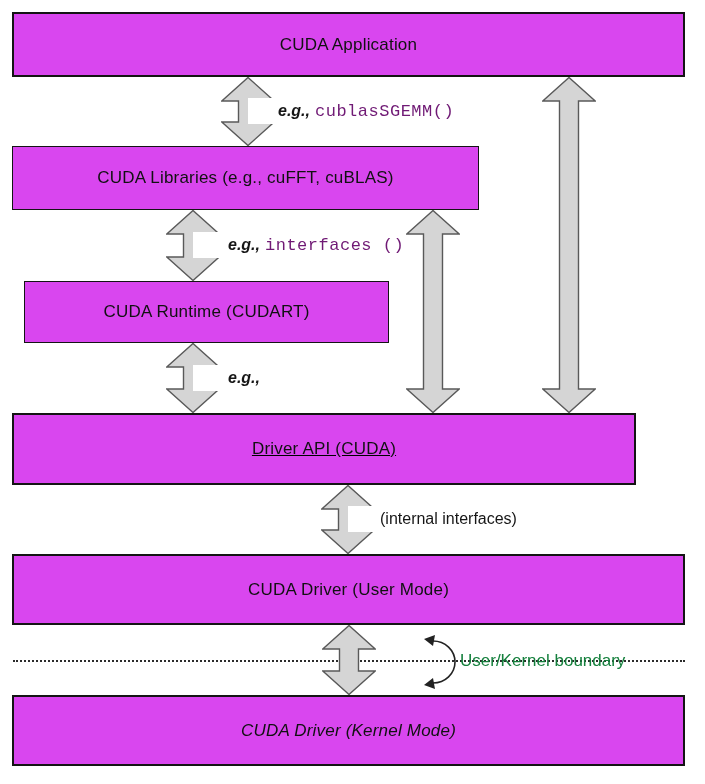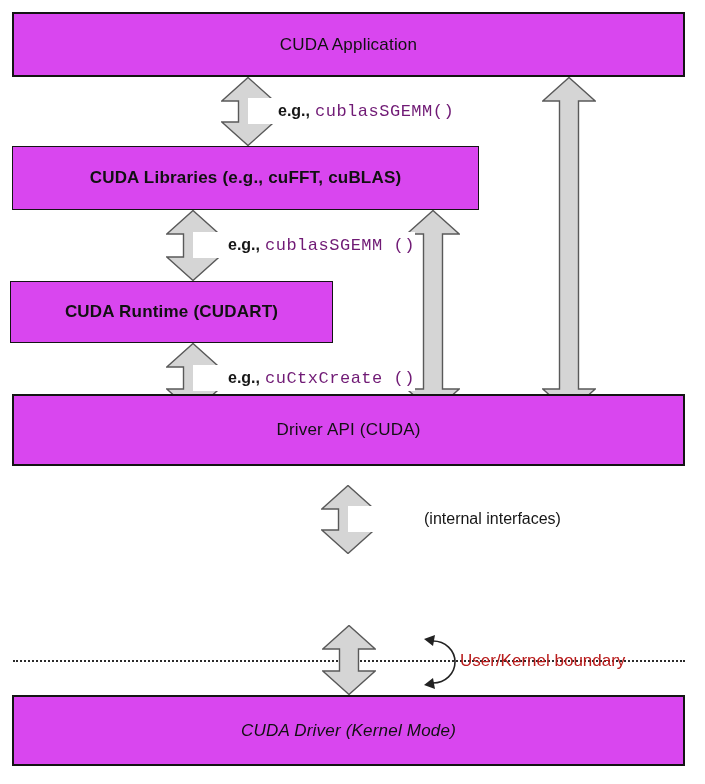--- a/index.html
+++ b/index.html
@@ -5,69 +5,72 @@
   html,body{margin:0;padding:0;background:#ffffff;}
   #stage{
     position:relative;width:705px;height:784px;background:#ffffff;
     font-family:"Liberation Sans",sans-serif;overflow:hidden;
   }
   .box{
     position:absolute;box-sizing:border-box;background:#d946ef;
     border:2px solid #141414;display:flex;align-items:center;justify-content:center;
     z-index:3;
   }
-  .box.thin{border-width:1.5px;font-weight:bold;}
+  .box.thin{border-width:1.5px;}
   .box .lbl{
     font-size:17px;color:#111111;letter-spacing:0.2px;white-space:nowrap;
   }
   .dbl-arrow{position:absolute;z-index:2;}
   .dbl-arrow svg{display:block;}
   .edge-label{
     position:absolute;z-index:4;background:#ffffff;height:26px;
     display:flex;align-items:center;white-space:nowrap;
   }
-  .edge-label .prefix{font-size:16px;font-weight:700;color:#161616;}
+  .edge-label .prefix{font-size:16px;font-weight:700;color:#161616;font-style:italic;}
   .edge-label .code{
     font-family:"Liberation Mono",monospace;font-size:17px;color:#701a75;
     margin-left:5px;letter-spacing:0.5px;
   }
-  .edge-label .plain{font-size:16px;color:#161616;margin-left:44px;}
+  .edge-label .plain{font-size:16px;color:#161616;}
   #boundary-line{
     position:absolute;left:13px;width:672px;top:660px;height:0;
     border-top:2px dotted #2b2b2b;z-index:1;
   }
   #boundary-label{
     position:absolute;left:460px;top:651px;height:20px;line-height:20px;
-    font-size:17px;color:#b91c1c;z-index:2;white-space:nowrap;
+    font-size:17px;color:#15803d;z-index:2;white-space:nowrap;
   }
   #boundary-arc{position:absolute;left:424px;top:635px;z-index:4;}
 </style>
 </head>
 <body>
 
 <div id="stage">
 
   <div id="boundary-line"></div>
 
   <div class="box" style="left:12px;top:12px;width:673px;height:65px;">
     <span class="lbl">CUDA Application</span>
   </div>
 
   <div class="box thin" style="left:12px;top:146px;width:467px;height:64px;">
     <span class="lbl">CUDA Libraries (e.g., cuFFT, cuBLAS)</span>
   </div>
 
-  <div class="box thin" style="left:10px;top:281px;width:323px;height:62px;">
+  <div class="box thin" style="left:24px;top:281px;width:365px;height:62px;">
     <span class="lbl">CUDA Runtime (CUDART)</span>
   </div>
 
-  <div class="box" style="left:12px;top:394px;width:673px;height:72px;">
+  <div class="box" style="left:12px;top:413px;width:624px;height:72px;text-decoration:underline;">
     <span class="lbl">Driver API (CUDA)</span>
   </div>
 
+  <div class="box" style="left:12px;top:554px;width:673px;height:71px;">
+    <span class="lbl">CUDA Driver (User Mode)</span>
+  </div>
 
   <div class="box" style="left:12px;top:695px;width:673px;height:71px;font-style:italic;">
     <span class="lbl">CUDA Driver (Kernel Mode)</span>
   </div>
 
   <div class="dbl-arrow" style="left:221px;top:77px;width:54px;height:69px;">
       <svg width="54" height="69" viewBox="0 0 54 69">
         <polygon points="27,0.5 0.8,24 17.5,24 17.5,45 0.8,45 27,68.5 53.2,45 36.5,45 36.5,24 53.2,24" fill="#d5d5d5" stroke="#595959" stroke-width="1.4"></polygon>
       </svg>
     </div>
@@ -108,26 +111,25 @@
       </svg>
     </div>
 
   <div class="edge-label" style="left:248px;top:98px;padding-left:30px;">
     <span class="prefix">e.g.,</span>
     <span class="code">cublasSGEMM()</span>
   </div>
 
   <div class="edge-label" style="left:193px;top:232px;padding-left:35px;">
     <span class="prefix">e.g.,</span>
-    <span class="code">cublasSGEMM ()</span>
+    <span class="code">interfaces ()</span>
   </div>
 
   <div class="edge-label" style="left:193px;top:365px;padding-left:35px;">
     <span class="prefix">e.g.,</span>
-    <span class="code">cuCtxCreate ()</span>
   </div>
 
   <div class="edge-label" style="left:348px;top:506px;padding-left:32px;">
     <span class="plain">(internal interfaces)</span>
   </div>
 
   <svg id="boundary-arc" width="36" height="54" viewBox="0 0 36 54">
     <path d="M 9,6 A 22,21 0 0 1 9,48" fill="none" stroke="#222222" stroke-width="1.6"></path>
     <polygon points="0,4 11,0 9,11" fill="#222222"></polygon>
     <polygon points="0,50 9,43 11,54" fill="#222222"></polygon>

